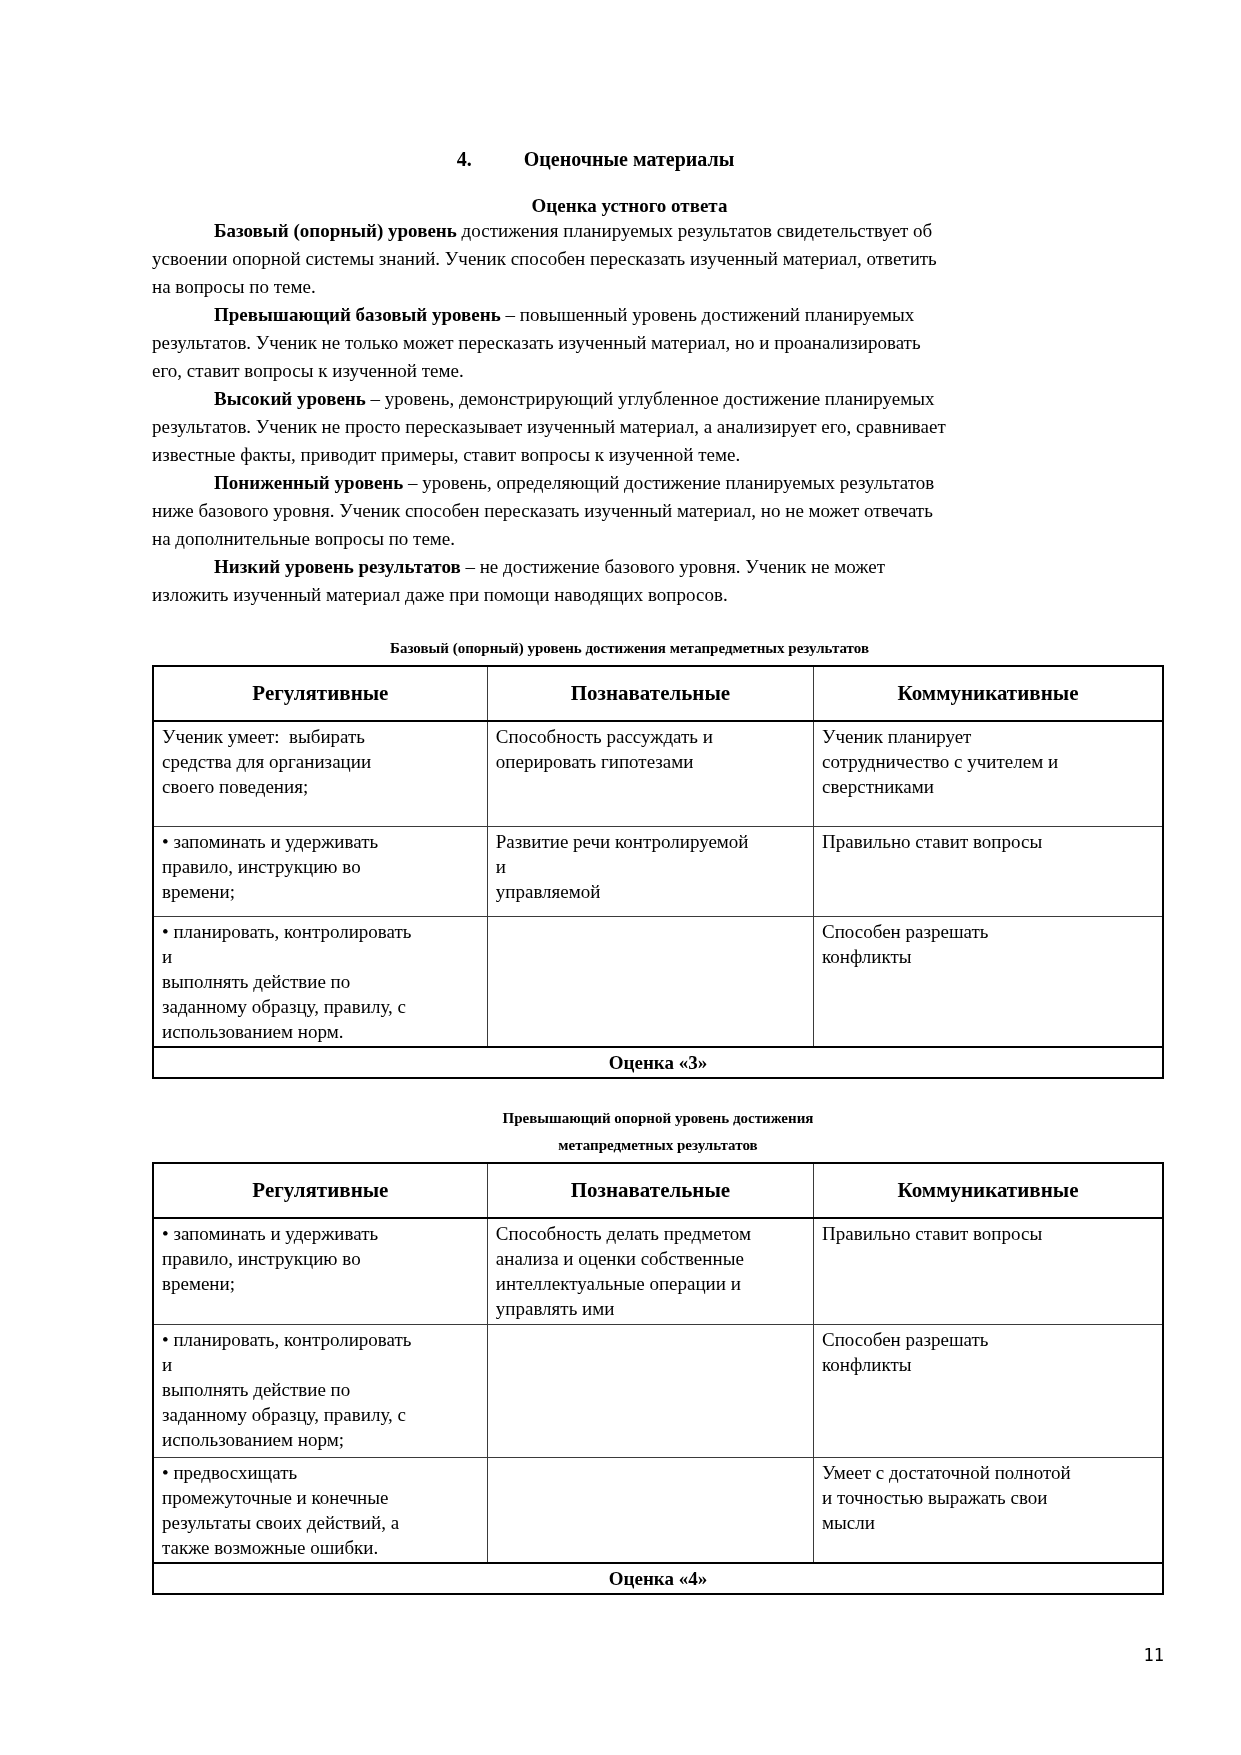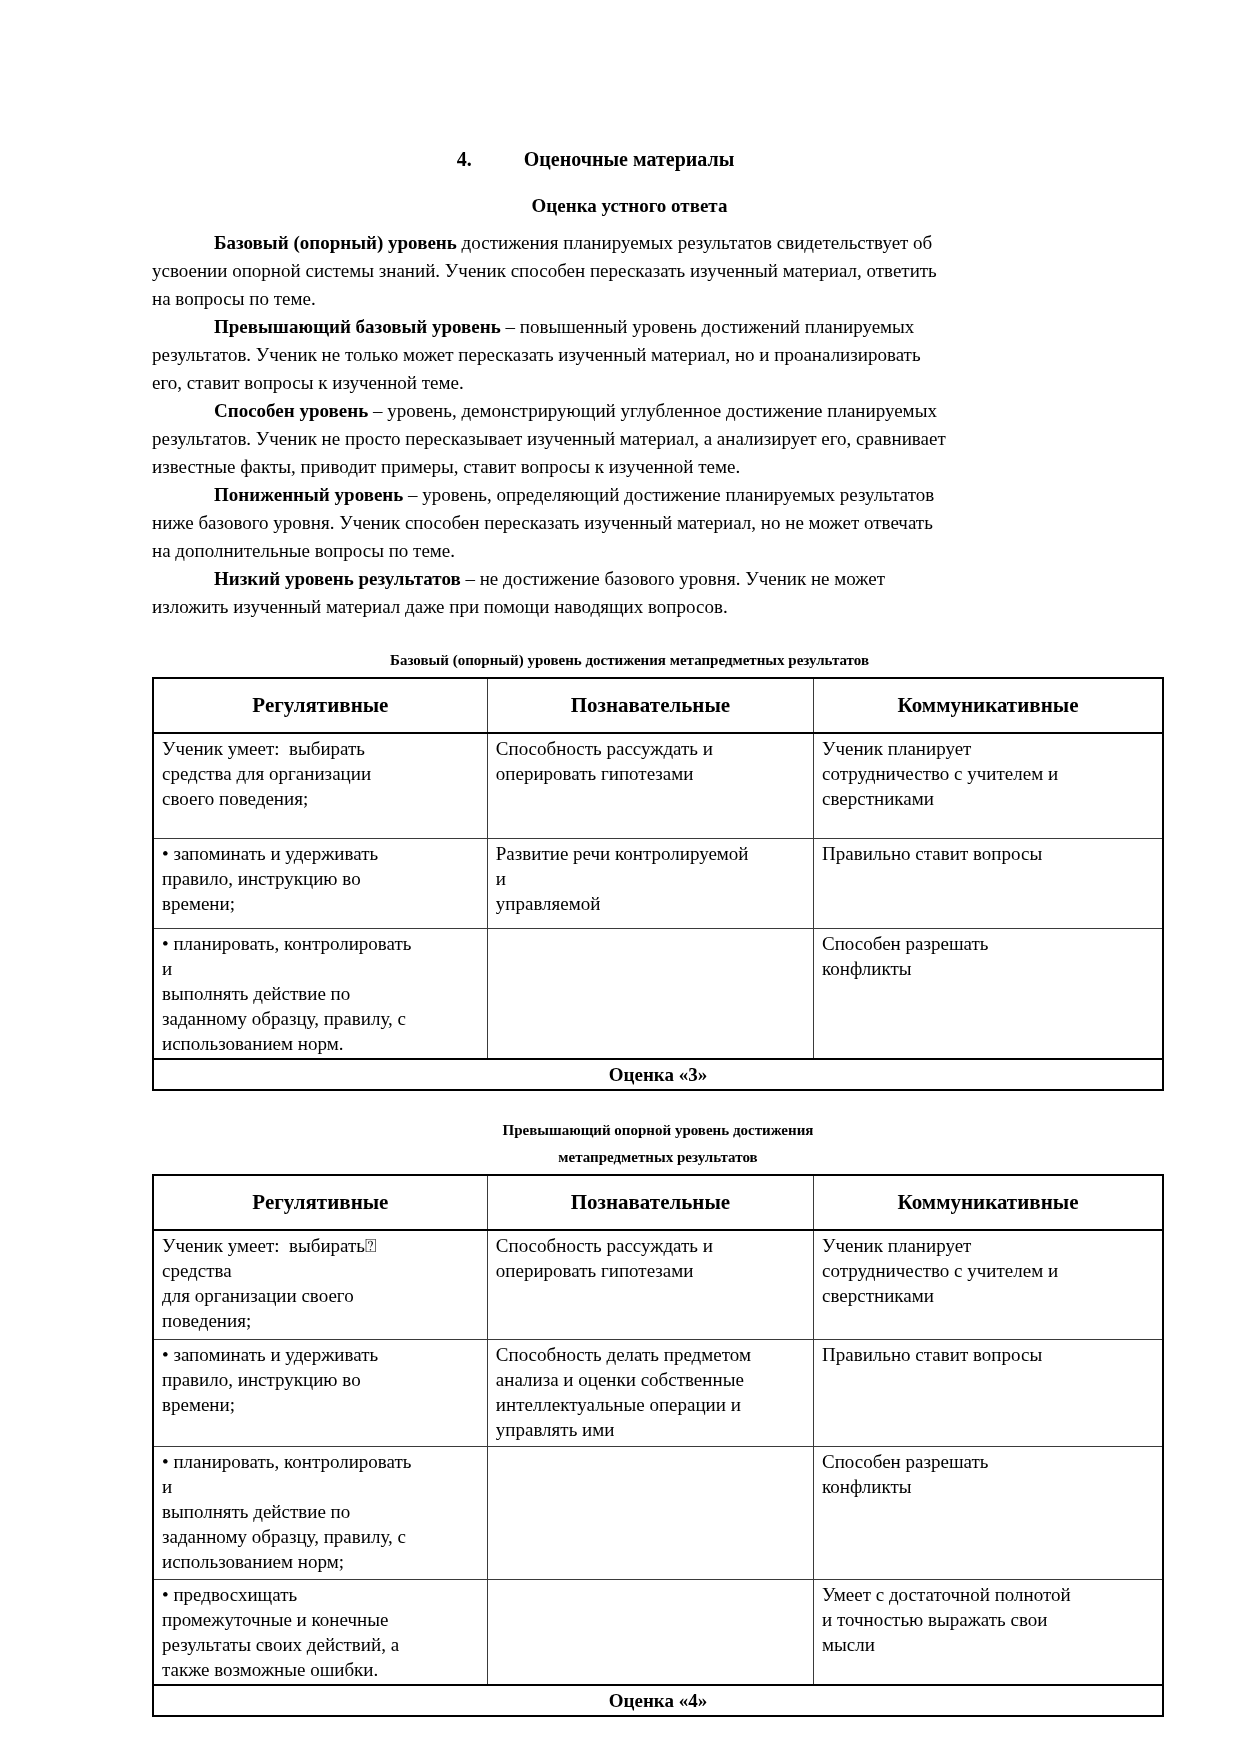--- a/index.html
+++ b/index.html
@@ -21,21 +21,21 @@
   }
   .doc-title .tab{display:inline-block;width:52px;}
   .doc-subtitle{
     width:955px;text-align:center;font-weight:700;font-size:19px;line-height:22px;
     margin-top:24px;
   }
   .para{
     width:955px;margin:0;font-size:19px;line-height:28px;
     text-indent:62px;white-space:pre-line;text-align:left;
   }
-  .paras{margin-top:12px;}
+  .paras{margin-top:0;}
   .b{font-weight:700;}
   .tcaption{
     width:1012px;text-align:center;font-weight:700;font-size:15px;line-height:27px;
     margin-top:26px;white-space:pre-line;
   }
   .tcaption.narrow{width:955px;}
   table.grid{
     border-collapse:collapse;table-layout:fixed;width:1012px;margin-top:3px;
     border:2px solid #000;
   }
@@ -72,21 +72,21 @@
 
   <div class="doc-subtitle">Оценка устного ответа</div>
 
   <div class="paras text-block">
     <p class="para"><span class="b">Базовый (опорный) уровень</span><span> достижения планируемых результатов свидетельствует об
 усвоении опорной системы знаний. Ученик способен пересказать изученный материал, ответить
 на вопросы по теме.</span></p>
     <p class="para"><span class="b">Превышающий базовый уровень</span><span> – повышенный уровень достижений планируемых
 результатов. Ученик не только может пересказать изученный материал, но и проанализировать
 его, ставит вопросы к изученной теме.</span></p>
-    <p class="para"><span class="b">Способен уровень</span><span> – уровень, демонстрирующий углубленное достижение планируемых
+    <p class="para"><span class="b">Высокий уровень</span><span> – уровень, демонстрирующий углубленное достижение планируемых
 результатов. Ученик не просто пересказывает изученный материал, а анализирует его, сравнивает
 известные факты, приводит примеры, ставит вопросы к изученной теме.</span></p>
     <p class="para"><span class="b">Пониженный уровень</span><span> – уровень, определяющий достижение планируемых результатов
 ниже базового уровня. Ученик способен пересказать изученный материал, но не может отвечать
 на дополнительные вопросы по теме.</span></p>
     <p class="para"><span class="b">Низкий уровень результатов</span><span> – не достижение базового уровня. Ученик не может
 изложить изученный материал даже при помощи наводящих вопросов.</span></p>
   </div>
 
   <div class="tcaption narrow">Базовый (опорный) уровень достижения метапредметных результатов</div>
@@ -146,31 +146,20 @@
         <col class="c1">
         <col class="c2">
         <col class="c3">
       </colgroup>
     <tbody>
         <tr style="height:28px;">
       <th>Регулятивные</th>
       <th>Познавательные</th>
       <th>Коммуникативные</th>
     </tr>
-    <tr style="height:110px;">
-      <td>Ученик умеет:&nbsp; выбирать⍰
-средства
-для организации своего
-поведения;</td>
-      <td>Способность рассуждать и
-оперировать гипотезами</td>
-      <td>Ученик планирует
-сотрудничество с учителем и
-сверстниками</td>
-    </tr>
     <tr style="height:107px;">
       <td>• запоминать и удерживать
 правило, инструкцию во
 времени;</td>
       <td>Способность делать предметом
 анализа и оценки собственные
 интеллектуальные операции и
 управлять ими</td>
       <td>Правильно ставит вопросы</td>
     </tr>

